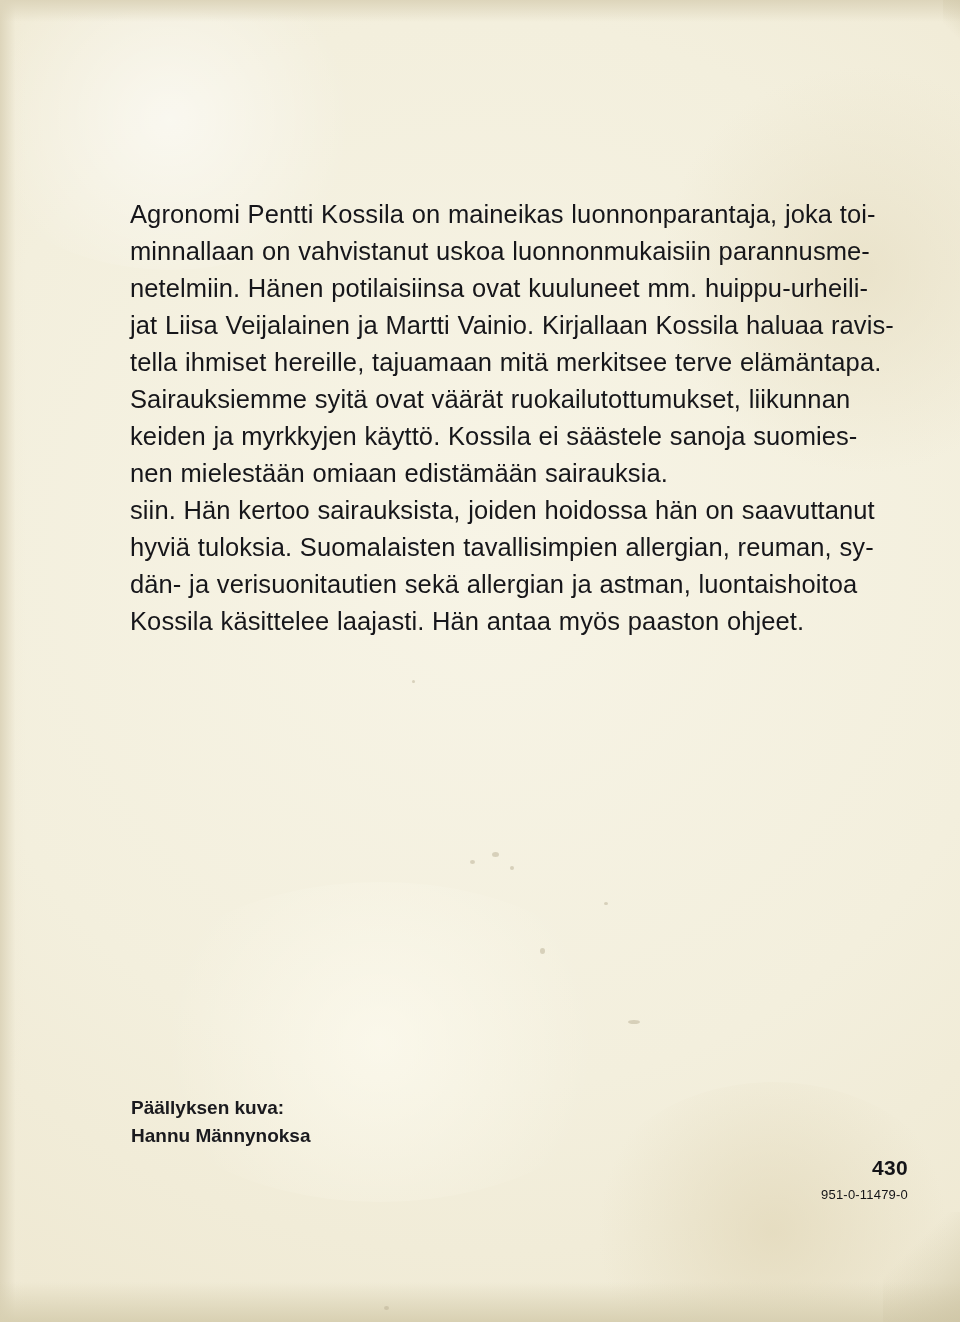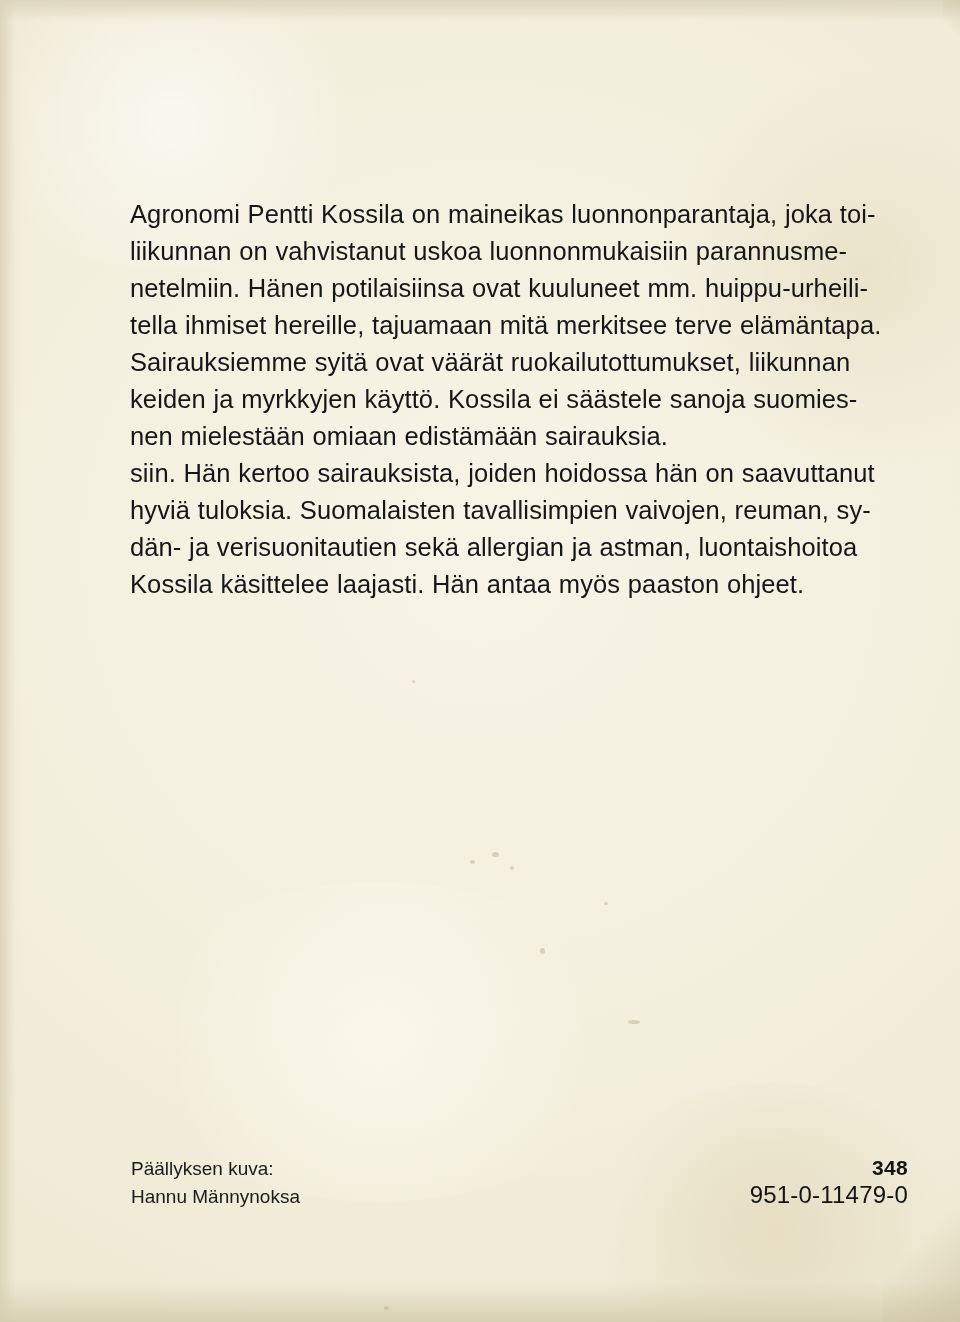--- a/index.html
+++ b/index.html
@@ -76,44 +76,45 @@
     color: #16161a;
     letter-spacing: 0.1px;
     word-spacing: 0.5px;
   }
   #blurb .ln { display: block; white-space: pre; }
 
   
   #footer-left {
     position: absolute;
     left: 131px;
-    top: 1155px;
+    top: 1094px;
     font-size: 19px;
     line-height: 28px;
     color: #1a1a1e;
+    font-weight: bold;
   }
   #footer-left .fl { display: block; }
 
   #footer-right {
     position: absolute;
     right: 95px;
     top: 1155px;
     text-align: right;
     color: #141418;
   }
   #footer-right .code {
     display: block;
     font-size: 21px;
     font-weight: bold;
     line-height: 26px;
     letter-spacing: .3px;
   }
   #footer-right .isbn {
     display: block;
-    font-size: 24px;
+    font-size: 13px;
     line-height: 28px;
     letter-spacing: .2px;
   }
 </style>
 </head>
 <body>
 
 <div id="scan">
 
   <div class="mottle m1"></div>
@@ -132,35 +133,36 @@
   <div class="speck" style="left:492px; top:852px; width:7px; height:5px;"></div>
   <div class="speck" style="left:510px; top:866px; width:4px; height:4px;"></div>
   <div class="speck" style="left:604px; top:902px; width:4px; height:3px;"></div>
   <div class="speck" style="left:540px; top:948px; width:5px; height:6px;"></div>
   <div class="speck" style="left:628px; top:1020px; width:12px; height:4px;"></div>
   <div class="speck" style="left:384px; top:1306px; width:5px; height:4px;"></div>
   <div class="speck" style="left:412px; top:680px; width:3px; height:3px;"></div>
 
   <div id="blurb">
     <span class="ln">Agronomi Pentti Kossila on maineikas luonnonparantaja, joka toi-</span>
-    <span class="ln">liikunnan on vahvistanut uskoa luonnonmukaisiin parannusme-</span>
+    <span class="ln">minnallaan on vahvistanut uskoa luonnonmukaisiin parannusme-</span>
     <span class="ln">netelmiin. Hänen potilaisiinsa ovat kuuluneet mm. huippu-urheili-</span>
+    <span class="ln">jat Liisa Veijalainen ja Martti Vainio. Kirjallaan Kossila haluaa ravis-</span>
     <span class="ln">tella ihmiset hereille, tajuamaan mitä merkitsee terve elämäntapa.</span>
     <span class="ln">Sairauksiemme syitä ovat väärät ruokailutottumukset, liikunnan</span>
     <span class="ln">keiden ja myrkkyjen käyttö. Kossila ei säästele sanoja suomies-</span>
     <span class="ln">nen mielestään omiaan edistämään sairauksia.</span>
     <span class="ln">siin. Hän kertoo sairauksista, joiden hoidossa hän on saavuttanut</span>
-    <span class="ln">hyviä tuloksia. Suomalaisten tavallisimpien vaivojen, reuman, sy-</span>
+    <span class="ln">hyviä tuloksia. Suomalaisten tavallisimpien allergian, reuman, sy-</span>
     <span class="ln">dän- ja verisuonitautien sekä allergian ja astman, luontaishoitoa</span>
     <span class="ln">Kossila käsittelee laajasti. Hän antaa myös paaston ohjeet.</span>
   </div>
 
   <div id="footer-left">
     <span class="fl">Päällyksen kuva:</span>
     <span class="fl">Hannu Männynoksa</span>
   </div>
 
   <div id="footer-right">
-    <span class="code">348</span>
+    <span class="code">430</span>
     <span class="isbn">951-0-11479-0</span>
   </div>
 
 </div>
 
 </body></html>

